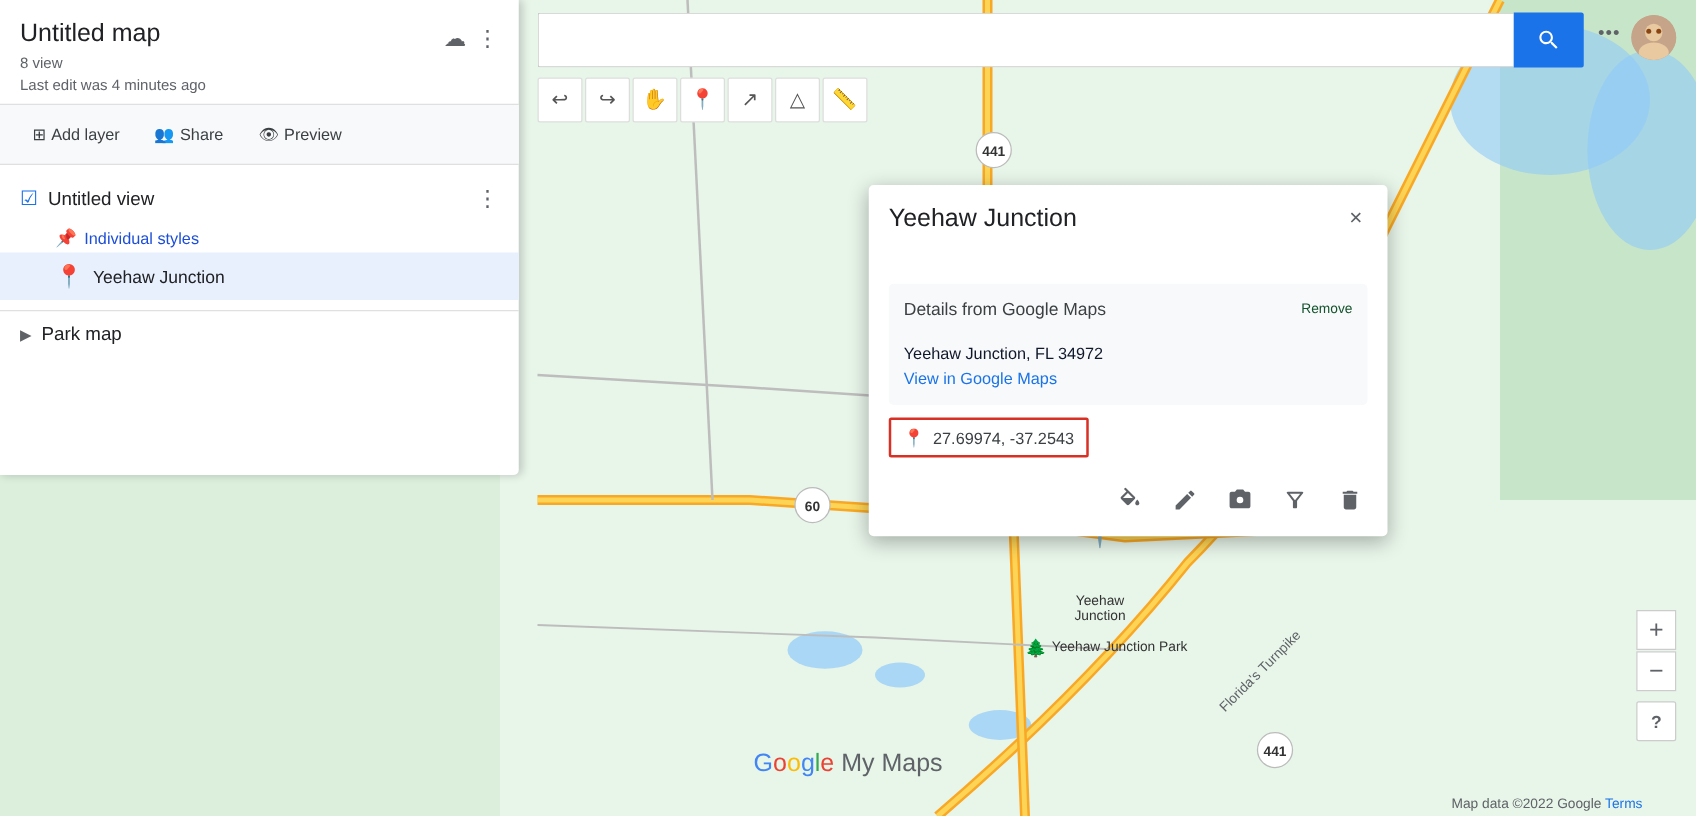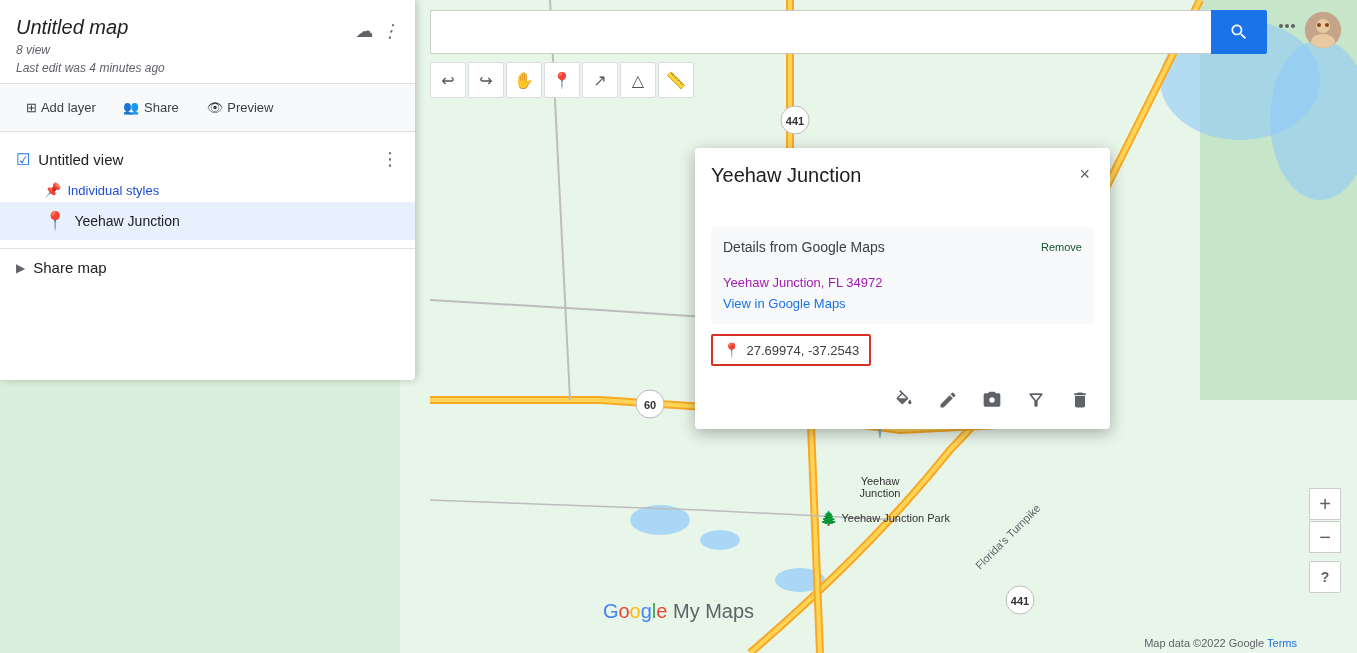--- a/index.html
+++ b/index.html
@@ -239,21 +239,21 @@
     }
     .remove-link {
       font-size: 11px;
       color: #14532d;
       cursor: pointer;
       background: none;
       border: none;
     }
     .details-address {
       font-size: 13px;
-      color: #a21caf;
+      color: #0f172a;
       margin-bottom: 4px;
     }
     .details-link {
       font-size: 13px;
       color: #1a73e8;
       cursor: pointer;
       background: none;
       border: none;
       padding: 0;
     }
@@ -394,21 +394,21 @@
       font-size: 20px;
       color: #5f6368;
       cursor: pointer;
       z-index: 20;
     }
 
     
     .map-footer {
       position: absolute;
       bottom: 4px;
-      right: 60px;
+      right: 43px;
       font-size: 11px;
       color: #5f6368;
       z-index: 10;
     }
     .footer-link { color: #1a73e8; cursor: pointer; }
 
     
     .yeehaw-label {
       position: absolute;
       top: 475px;
@@ -498,21 +498,21 @@
   <button class="toolbar-btn" title="Redo">↪</button>
   <button class="toolbar-btn" title="Pan">✋</button>
   <button class="toolbar-btn" title="Add marker">📍</button>
   <button class="toolbar-btn" title="Draw line">↗</button>
   <button class="toolbar-btn" title="Draw shape">△</button>
   <button class="toolbar-btn" title="Measure">📏</button>
 </div>
 
 <div class="sidebar">
   <div class="sidebar-header">
-    <div style="display:flex; justify-content:space-between; align-items:flex-start;font-style:italic;">
+    <div style="display:flex; justify-content:space-between; align-items:flex-start;">
       <div>
         <div class="map-title">
           <span>Untitled map</span>
         </div>
         <div class="map-meta">8 view</div>
         <div class="map-meta">Last edit was 4 minutes ago</div>
       </div>
       <div style="display:flex; align-items:center; gap:8px; margin-top:4px;">
         <span class="cloud-icon">☁</span>
         <span class="more-icon">⋮</span>
@@ -550,21 +550,21 @@
     </div>
 
     <div class="layer-item">
       <span class="pin-icon-blue">📍</span>
       <span>Yeehaw Junction</span>
     </div>
   </div>
 
   <div class="base-map-row">
     <span class="chevron-icon">▶</span>
-    <span>Share map</span>
+    <span>Park map</span>
   </div>
 </div>
 
 <div class="popup">
   <div class="popup-header">
     <span class="popup-title">Yeehaw Junction</span>
     <button class="popup-close">×</button>
   </div>
 
   <div style="height: 24px;"></div>

